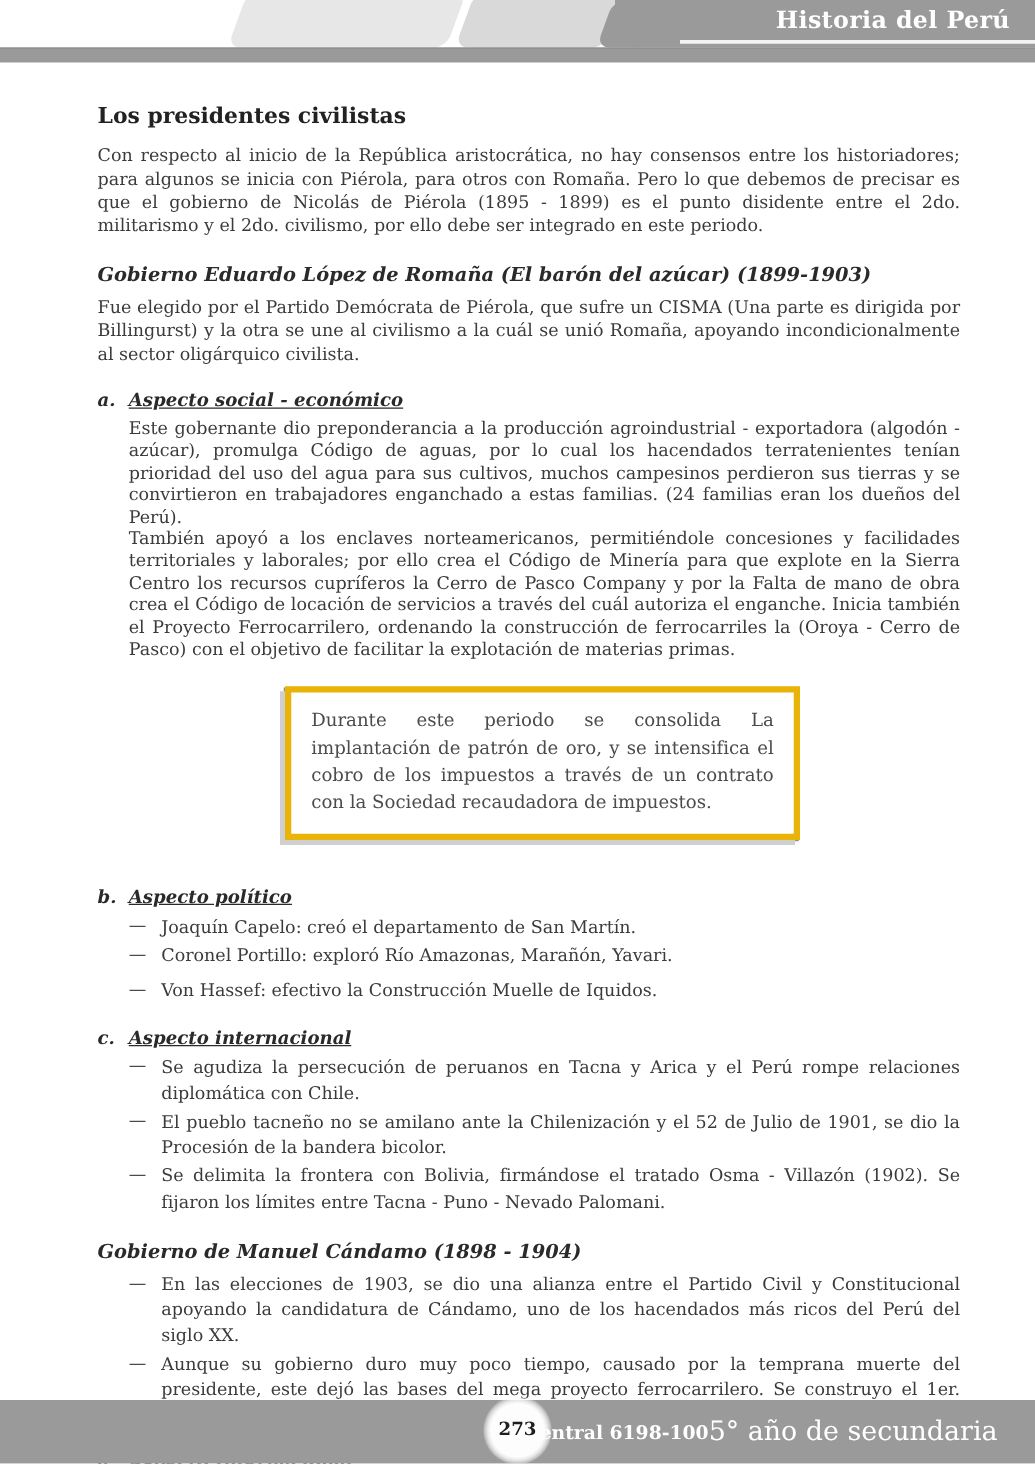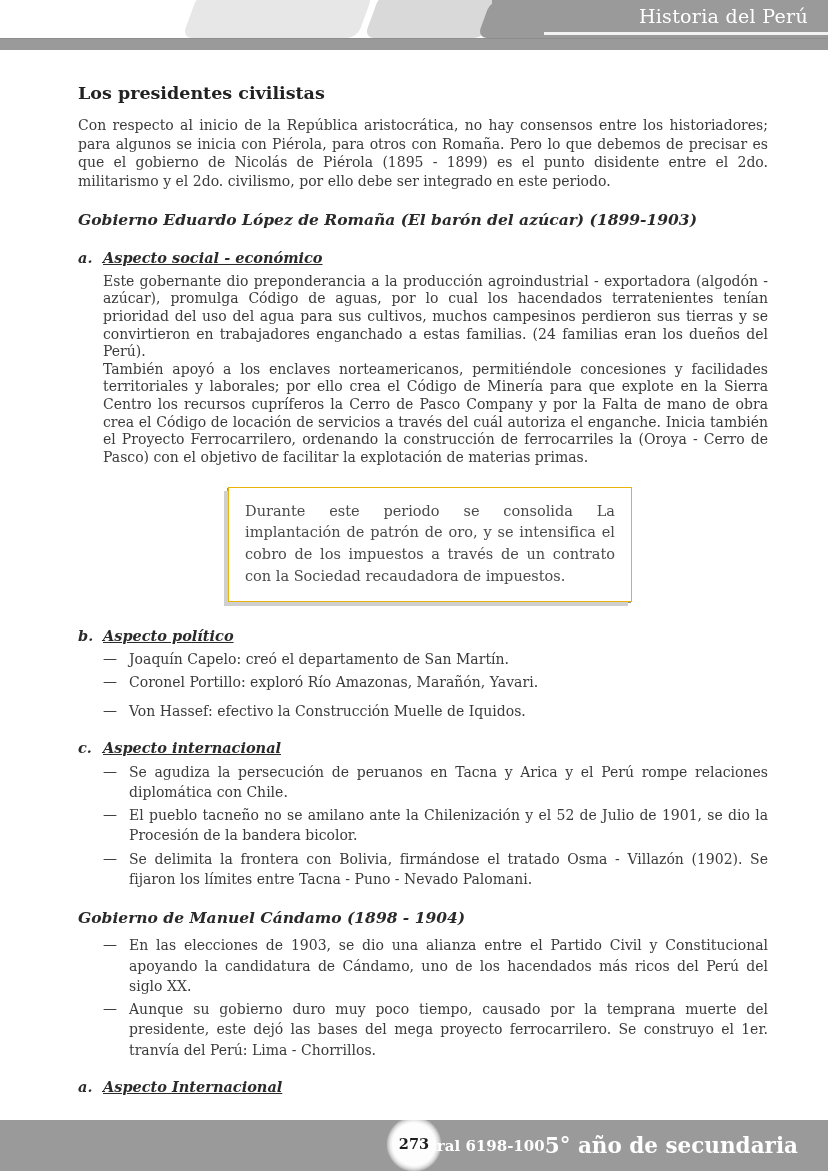--- a/index.html
+++ b/index.html
@@ -21,55 +21,55 @@
     position:absolute;top:0;right:0;left:492px;height:38px;
     background:var(--band_gray,#9a9a9a);
     border-bottom-left-radius:16px;
   }
   .hdr-block::before{ 
     content:"";position:absolute;left:-8px;top:0;width:30px;height:38px;
     background:var(--band_gray,#9a9a9a);transform:skewX(-20deg);border-radius:10px 0 0 10px;
   }
   .hdr-title{
     position:absolute;right:20px;top:5px;
-    font-size:19px;font-weight:normal;color:#ffffff;letter-spacing:.3px;
+    font-size:19px;font-weight:bold;color:#ffffff;letter-spacing:.3px;
   }
   .hdr-underline{position:absolute;left:52px;right:0;bottom:3px;height:3px;background:#f2f2f2;}
   .hdr-bar{position:absolute;left:0;right:0;top:38px;height:11px;background:var(--band_gray,#9a9a9a);border-top:1px solid #8d8d8d;}
   
   .content{position:absolute;left:78px;top:49px;width:690px;font-size:14px;line-height:1.35;}
   .content p{margin:0;text-align:justify;}
   h1.doc-title{margin:33px 0 10px 0;font-size:17.5px;font-weight:bold;color:#222;}
   h2.gov{margin:19px 0 6px 0;font-size:15.5px;font-weight:bold;font-style:italic;color:#2a2a2a;}
   .letter-sec{margin-top:17px;}
   .letter-head{display:flex;gap:11px;font-weight:bold;font-style:italic;font-size:14.5px;color:#2a2a2a;}
   .letter-head .lt{width:14px;}
   .letter-head .lt-title{text-decoration:underline;}
   .letter-body{margin-left:25px;margin-top:5px;}
   .letter-body p{line-height:1.26;}
   .dash-list{margin-left:25px;margin-top:4px;}
   .dash-item{display:flex;margin-top:3px;}
   .dash-item .dash{width:26px;flex:0 0 26px;}
   .dash-item .dt{flex:1;text-align:justify;line-height:1.45;}
   .note-box{
-    width:370px;margin:20px 0 24px 150px;
-    background:#fff;border:1px solid #eab308;
+    width:370px;margin:20px 0 36px 150px;
+    background:#fff;border:5px solid #eab308;
     box-shadow:-4px 4px 0 #cfcfcf, -1px 1px 0 #8f8f8f;
     padding:13px 16px;
   }
   .note-box p{font-size:14.5px;line-height:1.5;color:#4b4b4b;text-align:justify;}
   .sp8{margin-top:8px !important;}
   
   .ftr{
     position:absolute;left:0;right:0;bottom:0;height:51px;
     background:var(--band_gray,#9a9a9a);
     display:flex;align-items:center;justify-content:flex-end;
   }
   .ftr-left{margin-left:56px;color:#fff;font-weight:bold;font-size:15px;}
-  .ftr-right{margin-right:30px;color:#fff;font-weight:bold;font-size:21.5px;}
+  .ftr-right{margin-right:30px;color:#fff;font-weight:normal;font-size:21.5px;}
   .badge{
     position:absolute;left:50%;top:50%;transform:translate(-50%,-54%);
     width:44px;height:44px;border-radius:50%;
     background:#fdfdfd;
     box-shadow:0 0 3px 3px rgba(255,255,255,.85), 0 0 1px 5px rgba(255,255,255,.35);
     display:flex;align-items:center;justify-content:center;
     font-weight:bold;font-size:14.5px;color:#1e1e1e;
   }
 </style>
 </head>
@@ -86,20 +86,21 @@
     </div>
     <div class="hdr-bar"></div>
   </header>
 
   <main class="content">
 
     <h1 class="doc-title">Los presidentes civilistas</h1>
     <p>Con respecto al inicio de la República aristocrática, no hay consensos entre los historiadores; para algunos se inicia con Piérola, para otros con Romaña. Pero lo que debemos de precisar es que el gobierno de Nicolás de Piérola (1895 - 1899) es el punto disidente entre el 2do. militarismo y el 2do. civilismo, por ello debe ser integrado en este periodo.</p>
 
     <h2 class="gov">Gobierno Eduardo López de Romaña (El barón del azúcar) (1899-1903)</h2>
+    <p>Fue elegido por el Partido Demócrata de Piérola, que sufre un CISMA (Una parte es dirigida por Billingurst) y la otra se une al civilismo a la cuál se unió Romaña, apoyando incondicionalmente al sector oligárquico civilista.</p>
 
     <section class="letter-sec">
       <div class="letter-head">
         <span class="lt">a.</span>
         <span class="lt-title">Aspecto social - económico</span>
       </div>
       <div class="letter-body">
         <p>Este gobernante dio preponderancia a la producción agroindustrial - exportadora (algodón - azúcar), promulga Código de aguas, por lo cual los hacendados terratenientes tenían prioridad del uso del agua para sus cultivos, muchos campesinos perdieron sus tierras y se convirtieron en trabajadores enganchado a estas familias. (24 familias eran los dueños del Perú).</p>
         <p>También apoyó a los enclaves norteamericanos, permitiéndole concesiones y facilidades territoriales y laborales; por ello crea el Código de Minería para que explote en la Sierra Centro los recursos cupríferos la Cerro de Pasco Company y por la Falta de mano de obra crea el Código de locación de servicios a través del cuál autoriza el enganche. Inicia también el Proyecto Ferrocarrilero, ordenando la construcción de ferrocarriles la (Oroya - Cerro de Pasco) con el objetivo de facilitar la explotación de materias primas.</p>
       </div>

